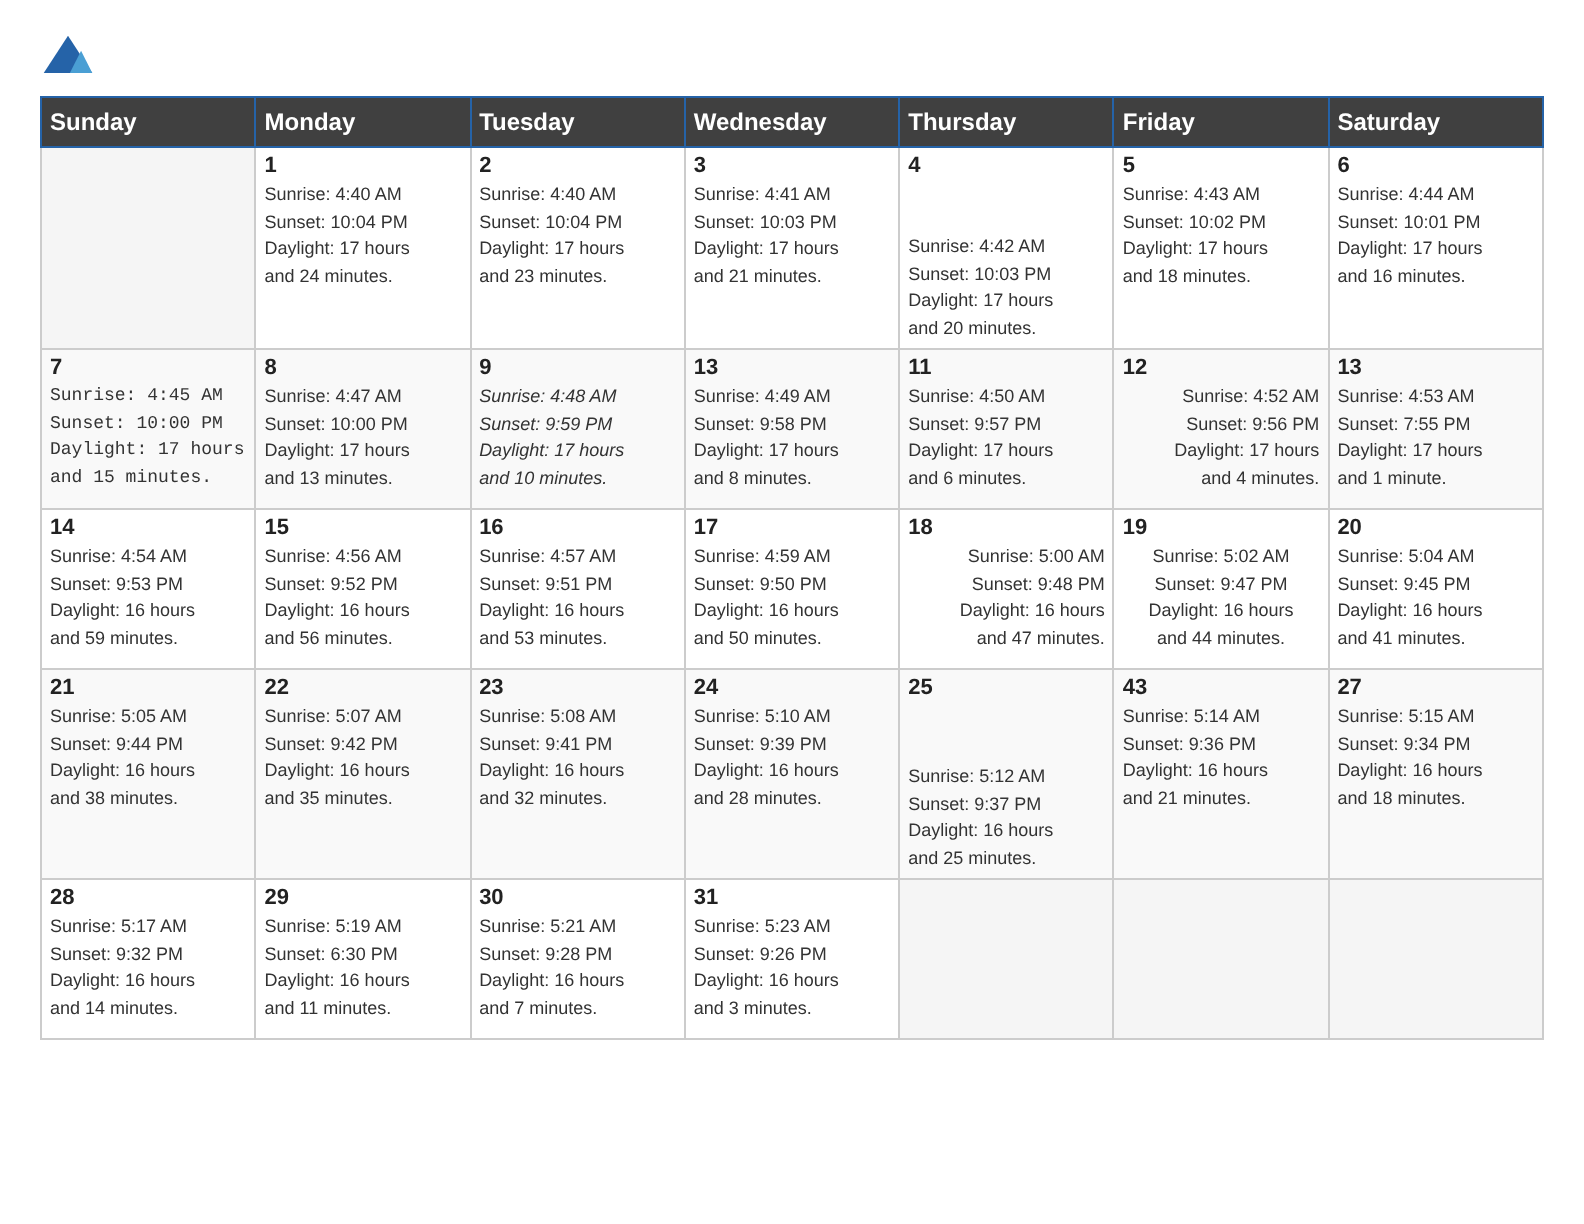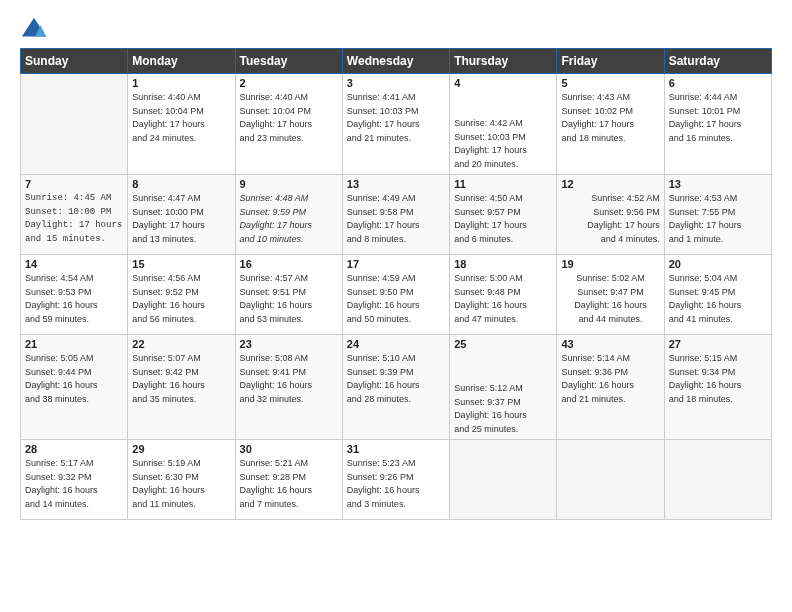--- a/index.html
+++ b/index.html
@@ -249,21 +249,21 @@
           </td>
           <td>
             <span class="day-number">17</span>
             <div class="day-info" style="white-space: pre-line;">Sunrise: 4:59 AM
 Sunset: 9:50 PM
 Daylight: 16 hours
 and 50 minutes.</div>
           </td>
           <td>
             <span class="day-number">18</span>
-            <div class="day-info" style="white-space: pre-line;">Sunrise: 5:00 AM
+            <div class="day-info" style="white-space: pre-line; text-align: right;">Sunrise: 5:00 AM
 Sunset: 9:48 PM
 Daylight: 16 hours
 and 47 minutes.</div>
           </td>
           <td>
             <span class="day-number">19</span>
             <div class="day-info" style="white-space: pre-line; text-align: center;">Sunrise: 5:02 AM
 Sunset: 9:47 PM
 Daylight: 16 hours
 and 44 minutes.</div>

